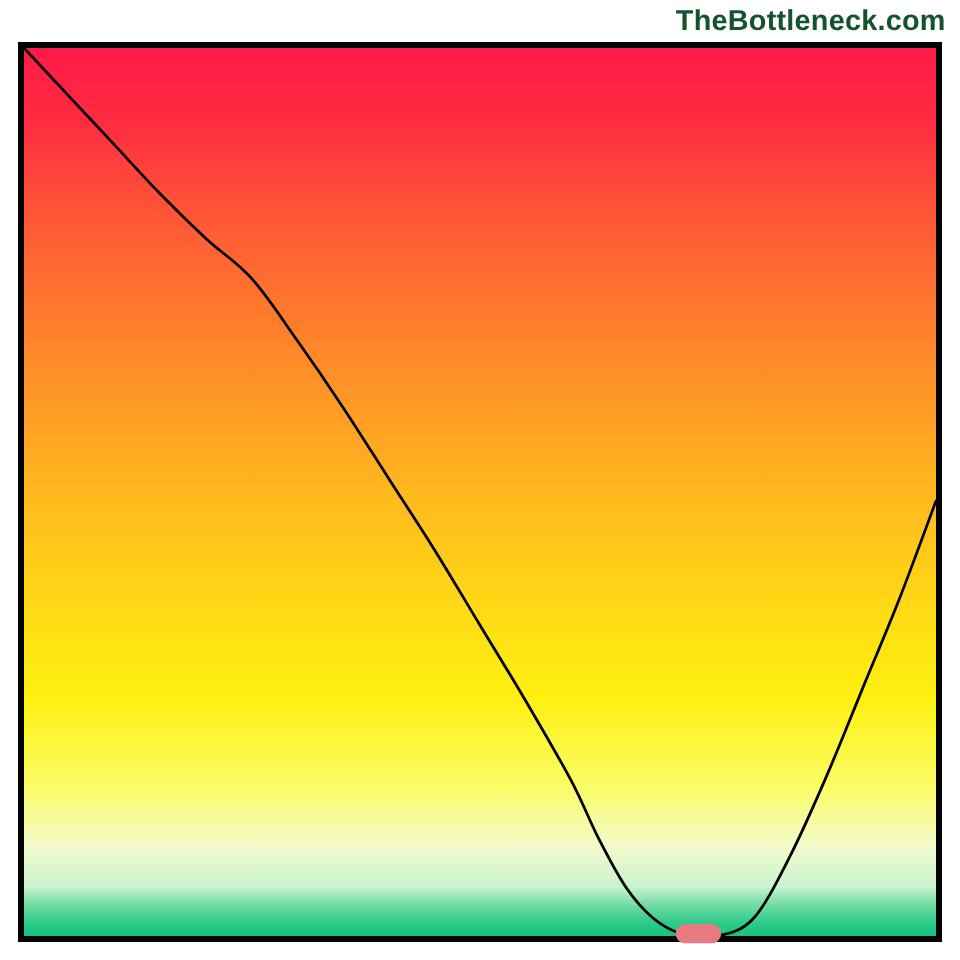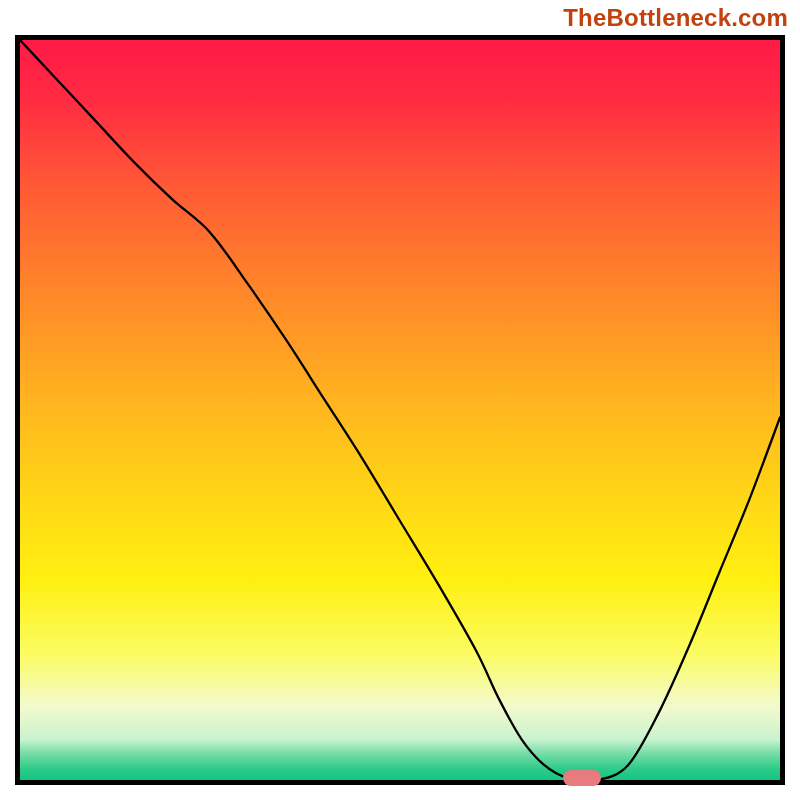--- a/index.html
+++ b/index.html
@@ -1,17 +1,17 @@
 <!DOCTYPE html>
 <html><head>
 <meta charset="utf-8">
 <style>
   * { margin: 0; padding: 0; box-sizing: border-box; }
   body { width: 800px; height: 800px; background: #fff; position: relative; font-family: Arial, sans-serif; }
-  .watermark { position: absolute; top: 4px; right: 12px; font-size: 24px; font-weight: 600; color: #c2410c; letter-spacing: 0.2px; }
+  .watermark { position: absolute; top: 4px; right: 12px; font-size: 24px; font-weight: 600; color: #14532d; letter-spacing: 0.2px; }
   .plot-frame { position: absolute; top: 35px; left: 15px; width: 770px; height: 750px; border-top: 5px solid #000; border-bottom: 5px solid #000; border-left: 5px solid #000; border-right: 5px solid #000; }
   .gradient-bg { position: absolute; inset: 0; }
   .curve-layer { position: absolute; inset: 0; }
   .marker { position: absolute; width: 38px; height: 16px; background: #e77b7f; border-radius: 8px; transform: translate(-50%, -50%); }
 </style>
 </head>
 <body>
 
 <div class="watermark">TheBottleneck.com</div>
 

